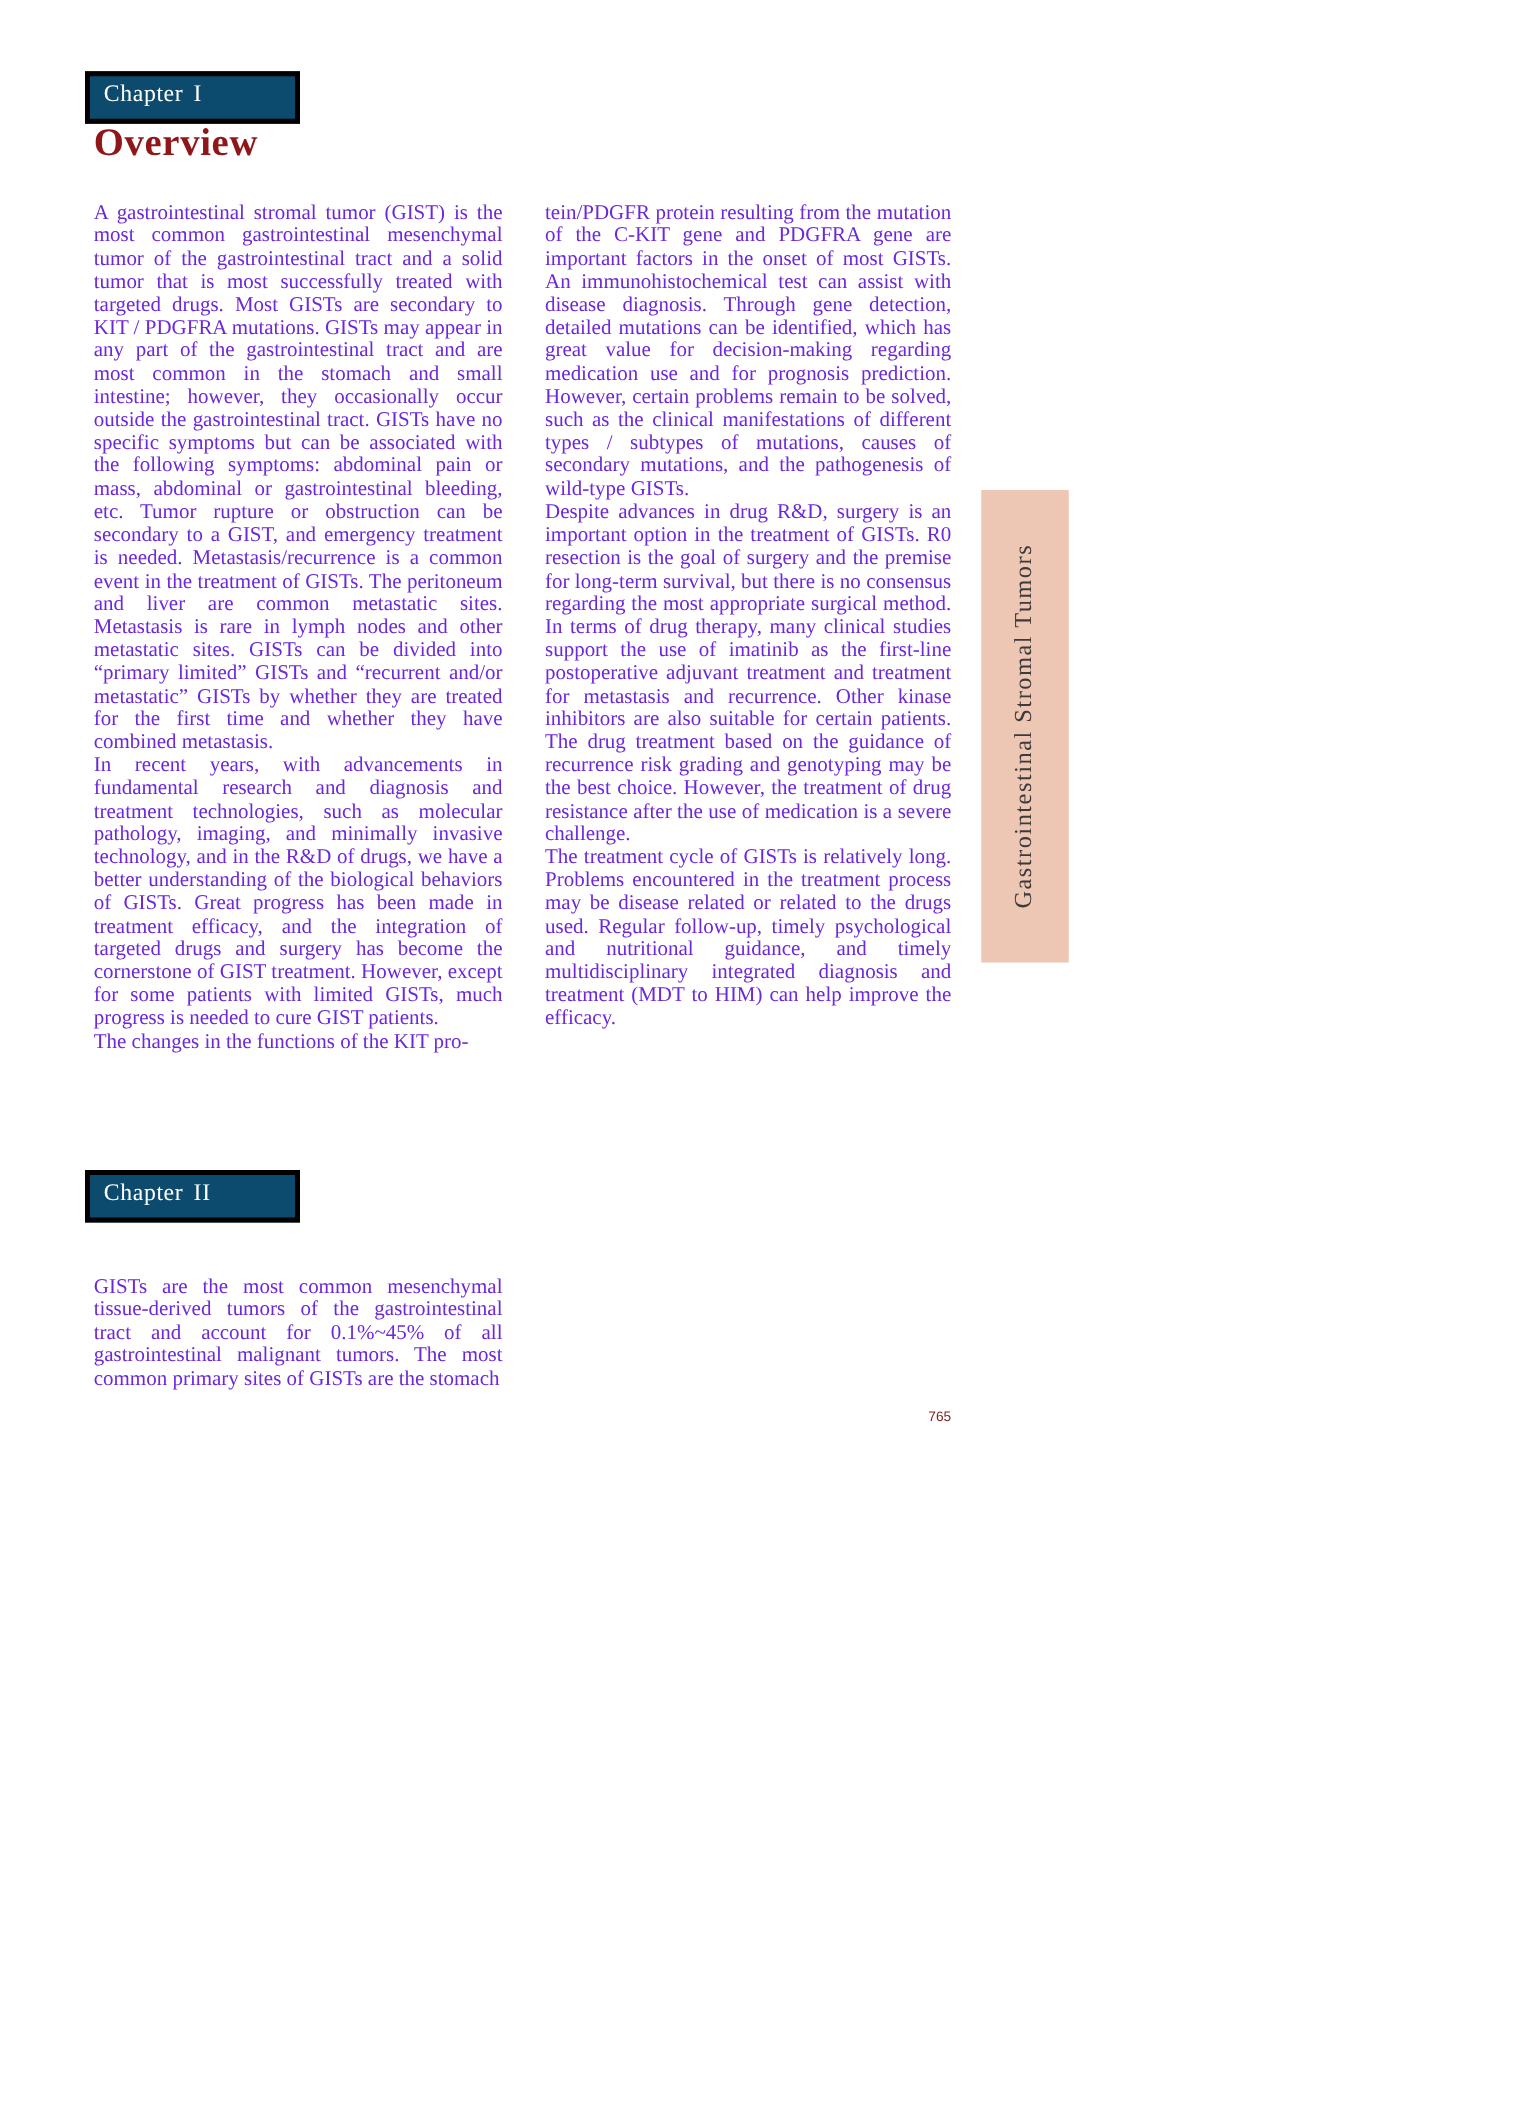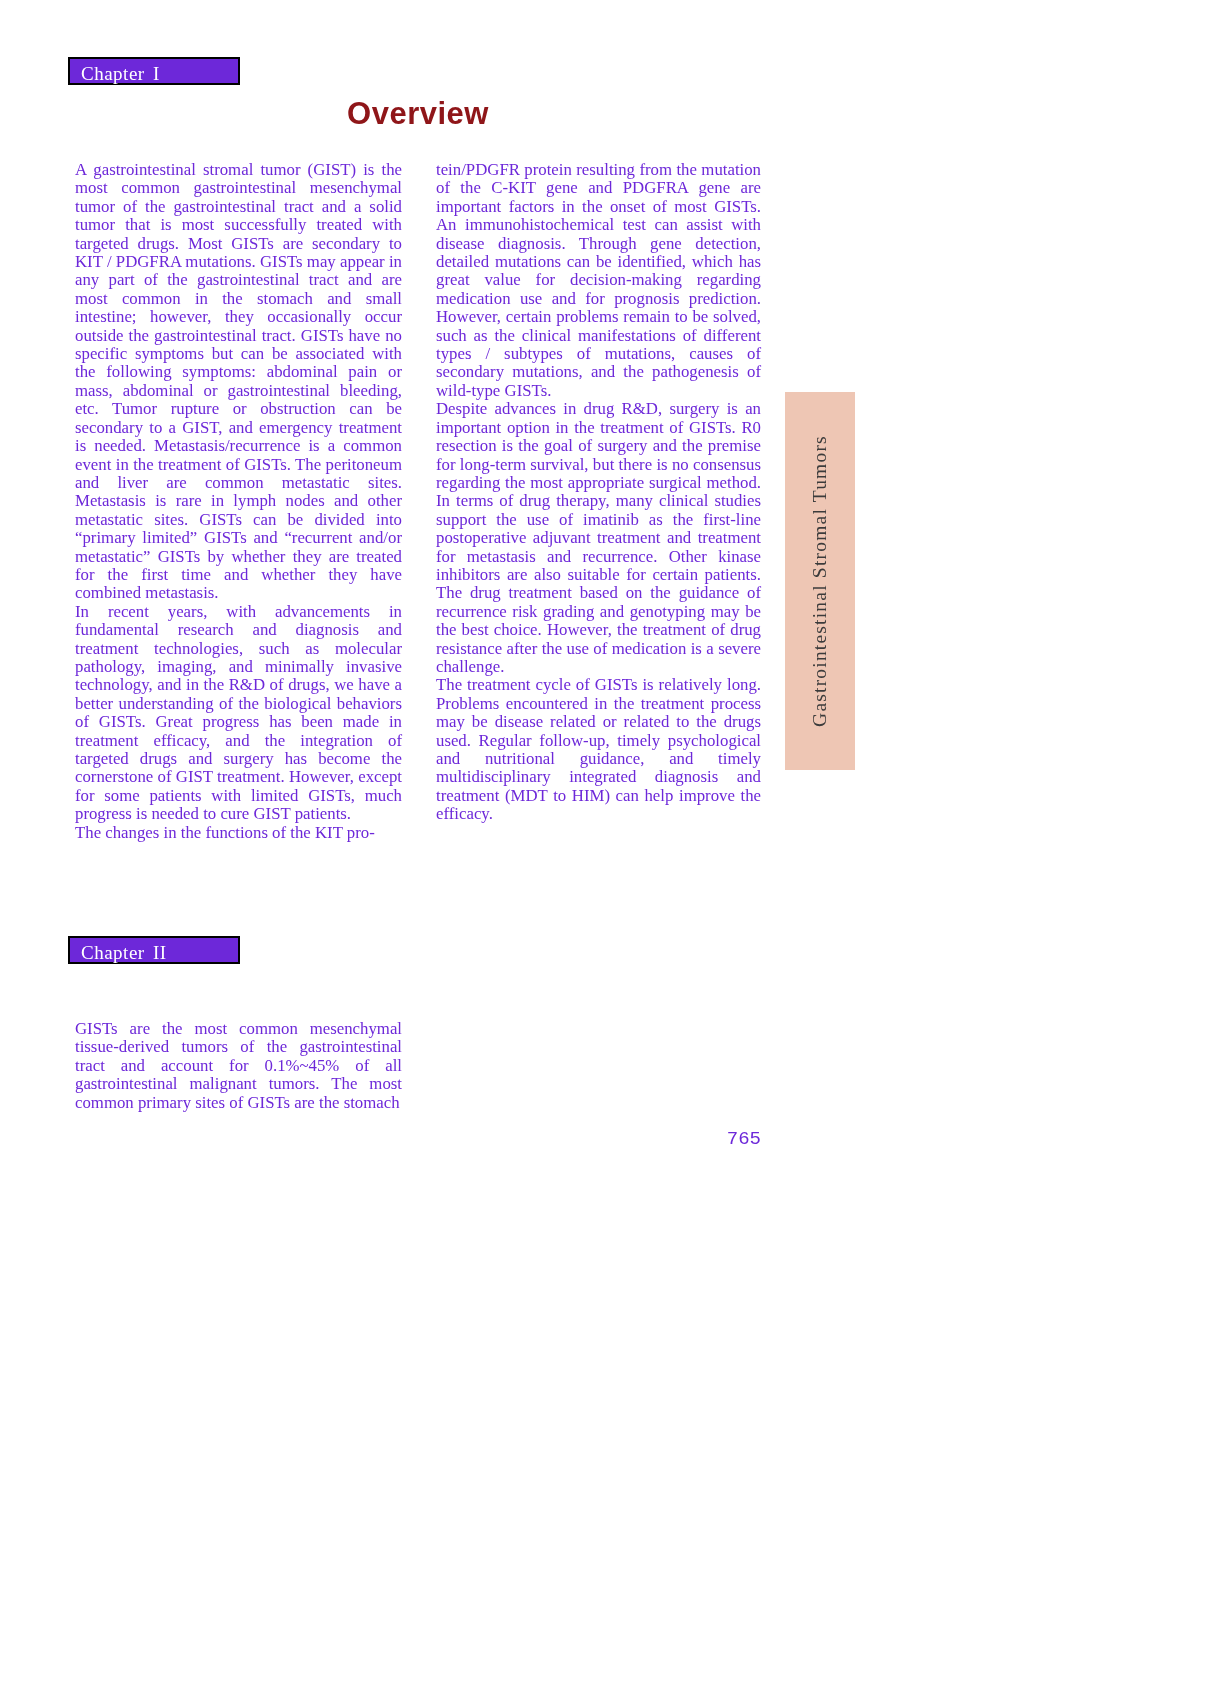--- a/index.html
+++ b/index.html
@@ -1,42 +1,42 @@
 <!DOCTYPE html>
 <html><head>
 <meta charset="utf-8">
 <style>
   html,body{margin:0;padding:0;background:#ffffff;}
   .page{position:relative;width:1218px;height:1696px;background:#ffffff;overflow:hidden;
         font-family:"Liberation Serif",serif;}
-  .chapter-badge{position:absolute;left:68px;width:172px;height:28px;box-sizing:border-box;
-        background:#6d28d9;border:2px solid #000000;color:#ffffff;
+  .chapter-badge{position:absolute;left:68px;width:172px;height:42px;box-sizing:border-box;
+        background:#0c4a6e;border:4px solid #000000;color:#ffffff;
         font-family:"Liberation Serif",serif;font-size:19px;line-height:29px;
         padding-left:11px;letter-spacing:0.5px;word-spacing:3px;}
-  .chapter-title{position:absolute;left:75px;width:686px;margin:0;text-align:center;
-        font-family:Liberation Sans, sans-serif;font-weight:bold;font-size:31px;
+  .chapter-title{position:absolute;left:75px;width:686px;margin:0;text-align:left;
+        font-family:Liberation Serif, serif;font-weight:bold;font-size:31px;
         color:#8f1619;letter-spacing:0.5px;}
   .col{position:absolute;width:327px;}
   .col p{margin:0;font-family:"Liberation Serif",serif;font-size:16.8px;line-height:18.4px;
         color:#6d28d9;text-align:justify;}
   .badge-1{top:57px;}
   .title-1{top:96px;}
   .ch1-col-left{left:75px;top:161px;}
   .ch1-col-right{left:436px;top:161px;width:325px;}
   .badge-2{top:936px;}
   .title-2{top:952px;}
   .ch2-col-left{left:75px;top:1020px;}
   .ch2-col-right{left:436px;top:1020px;width:325px;}
   .side-tab{position:absolute;left:785px;top:392px;width:70px;height:378px;background:#eec6b4;}
   .side-tab-label{position:absolute;left:50%;top:50%;
         transform:translate(-50%,-50%) rotate(-90deg);white-space:nowrap;
         font-family:"Liberation Serif",serif;font-size:19.5px;color:#3b3b3b;
         letter-spacing:1.2px;}
   .page-number{position:absolute;left:436px;top:1128px;width:325px;text-align:right;
-        font-family:Liberation Mono, monospace;font-size:19px;color:#6d28d9;}
+        font-family:Liberation Sans, sans-serif;font-size:11px;color:#7f1d1d;}
 </style>
 </head>
 <body>
 
 <div class="page">
 
   <div class="chapter-badge badge-1">Chapter I</div>
 
   <h1 class="chapter-title title-1">Overview</h1>
 

